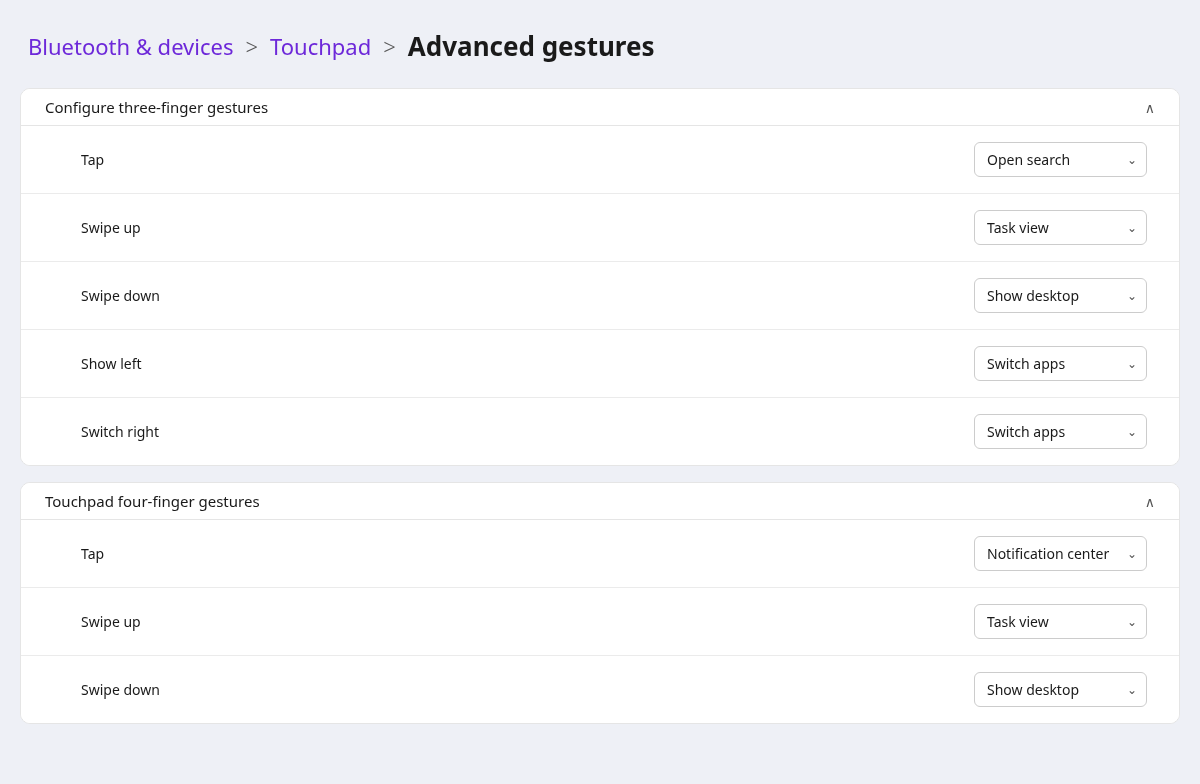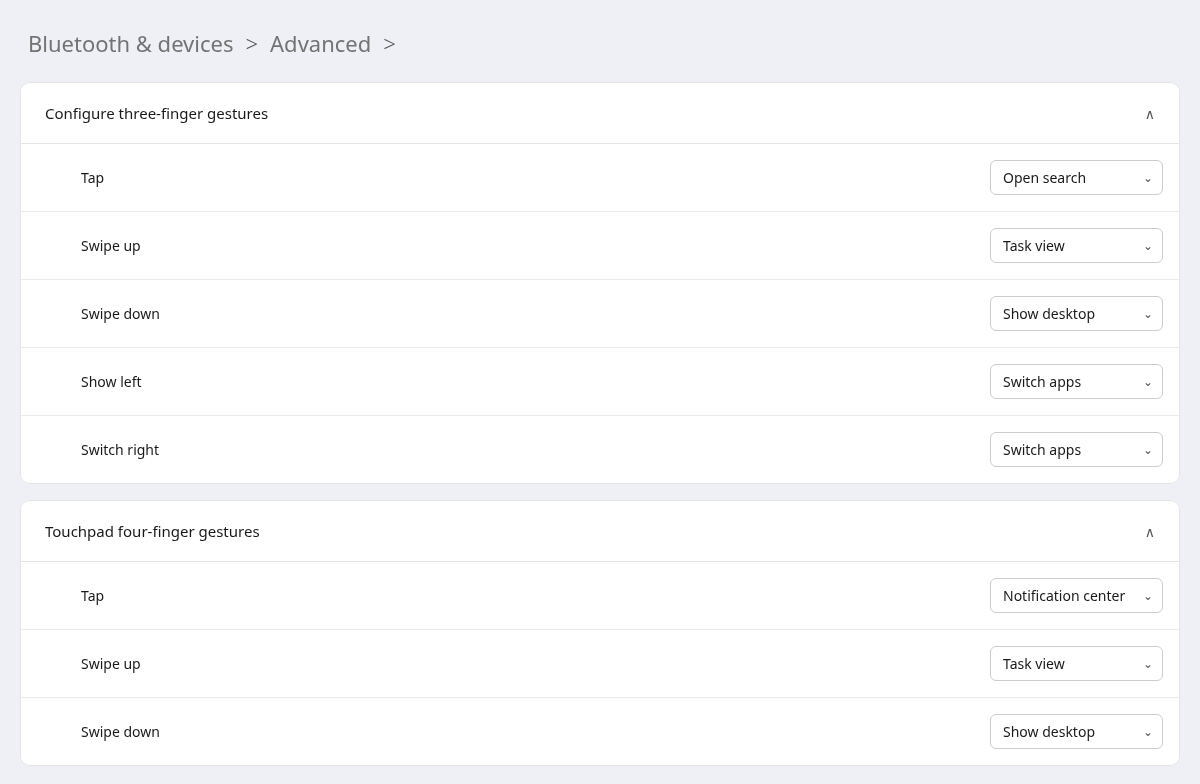--- a/index.html
+++ b/index.html
@@ -18,21 +18,21 @@
 
     .page-header {
       padding: 28px 28px 24px 28px;
       display: flex;
       align-items: center;
       gap: 12px;
       background-color: #eef0f6;
     }
 
     .breadcrumb-link {
-      color: #737373;
+      color: #6d28d9;
       font-size: 22px;
       font-weight: 400;
       cursor: pointer;
       text-decoration: none;
     }
 
     .breadcrumb-separator {
       color: #555;
       font-size: 22px;
       font-weight: 300;
@@ -53,42 +53,42 @@
       border-radius: 10px;
       margin-bottom: 16px;
       overflow: hidden;
       border: 1px solid #e5e5e5;
     }
 
     .section-header {
       display: flex;
       align-items: center;
       justify-content: space-between;
-      padding: 20px 24px;
+      padding: 8px 24px;
       cursor: pointer;
       background-color: #fff;
       border-bottom: 1px solid #e5e5e5;
     }
 
     .section-header-title {
       font-size: 15px;
       font-weight: 400;
       color: #1a1a1a;
     }
 
     .chevron-icon {
       font-size: 14px;
       color: #555;
     }
 
     .gesture-row {
       display: flex;
       align-items: center;
       justify-content: space-between;
-      padding: 16px 16px 16px 60px;
+      padding: 16px 32px 16px 60px;
       border-bottom: 1px solid #ebebeb;
       background-color: #fff;
     }
 
     .gesture-row:last-child {
       border-bottom: none;
     }
 
     .gesture-label {
       font-size: 14px;
@@ -124,22 +124,23 @@
       color: #555;
       font-size: 12px;
     }
   </style>
 </head>
 <body>
 
 <div class="page-header">
   <a class="breadcrumb-link">Bluetooth &amp; devices</a>
   <span class="breadcrumb-separator">&gt;</span>
-  <a class="breadcrumb-link">Advanced</a>
+  <a class="breadcrumb-link">Touchpad</a>
   <span class="breadcrumb-separator">&gt;</span>
+  <span class="page-title">Advanced gestures</span>
 </div>
 
 <div class="main-content">
 
   <div class="section-card">
     <div class="section-header">
       <span class="section-header-title">Configure three-finger gestures</span>
       <span class="chevron-icon">∧</span>
     </div>
 

